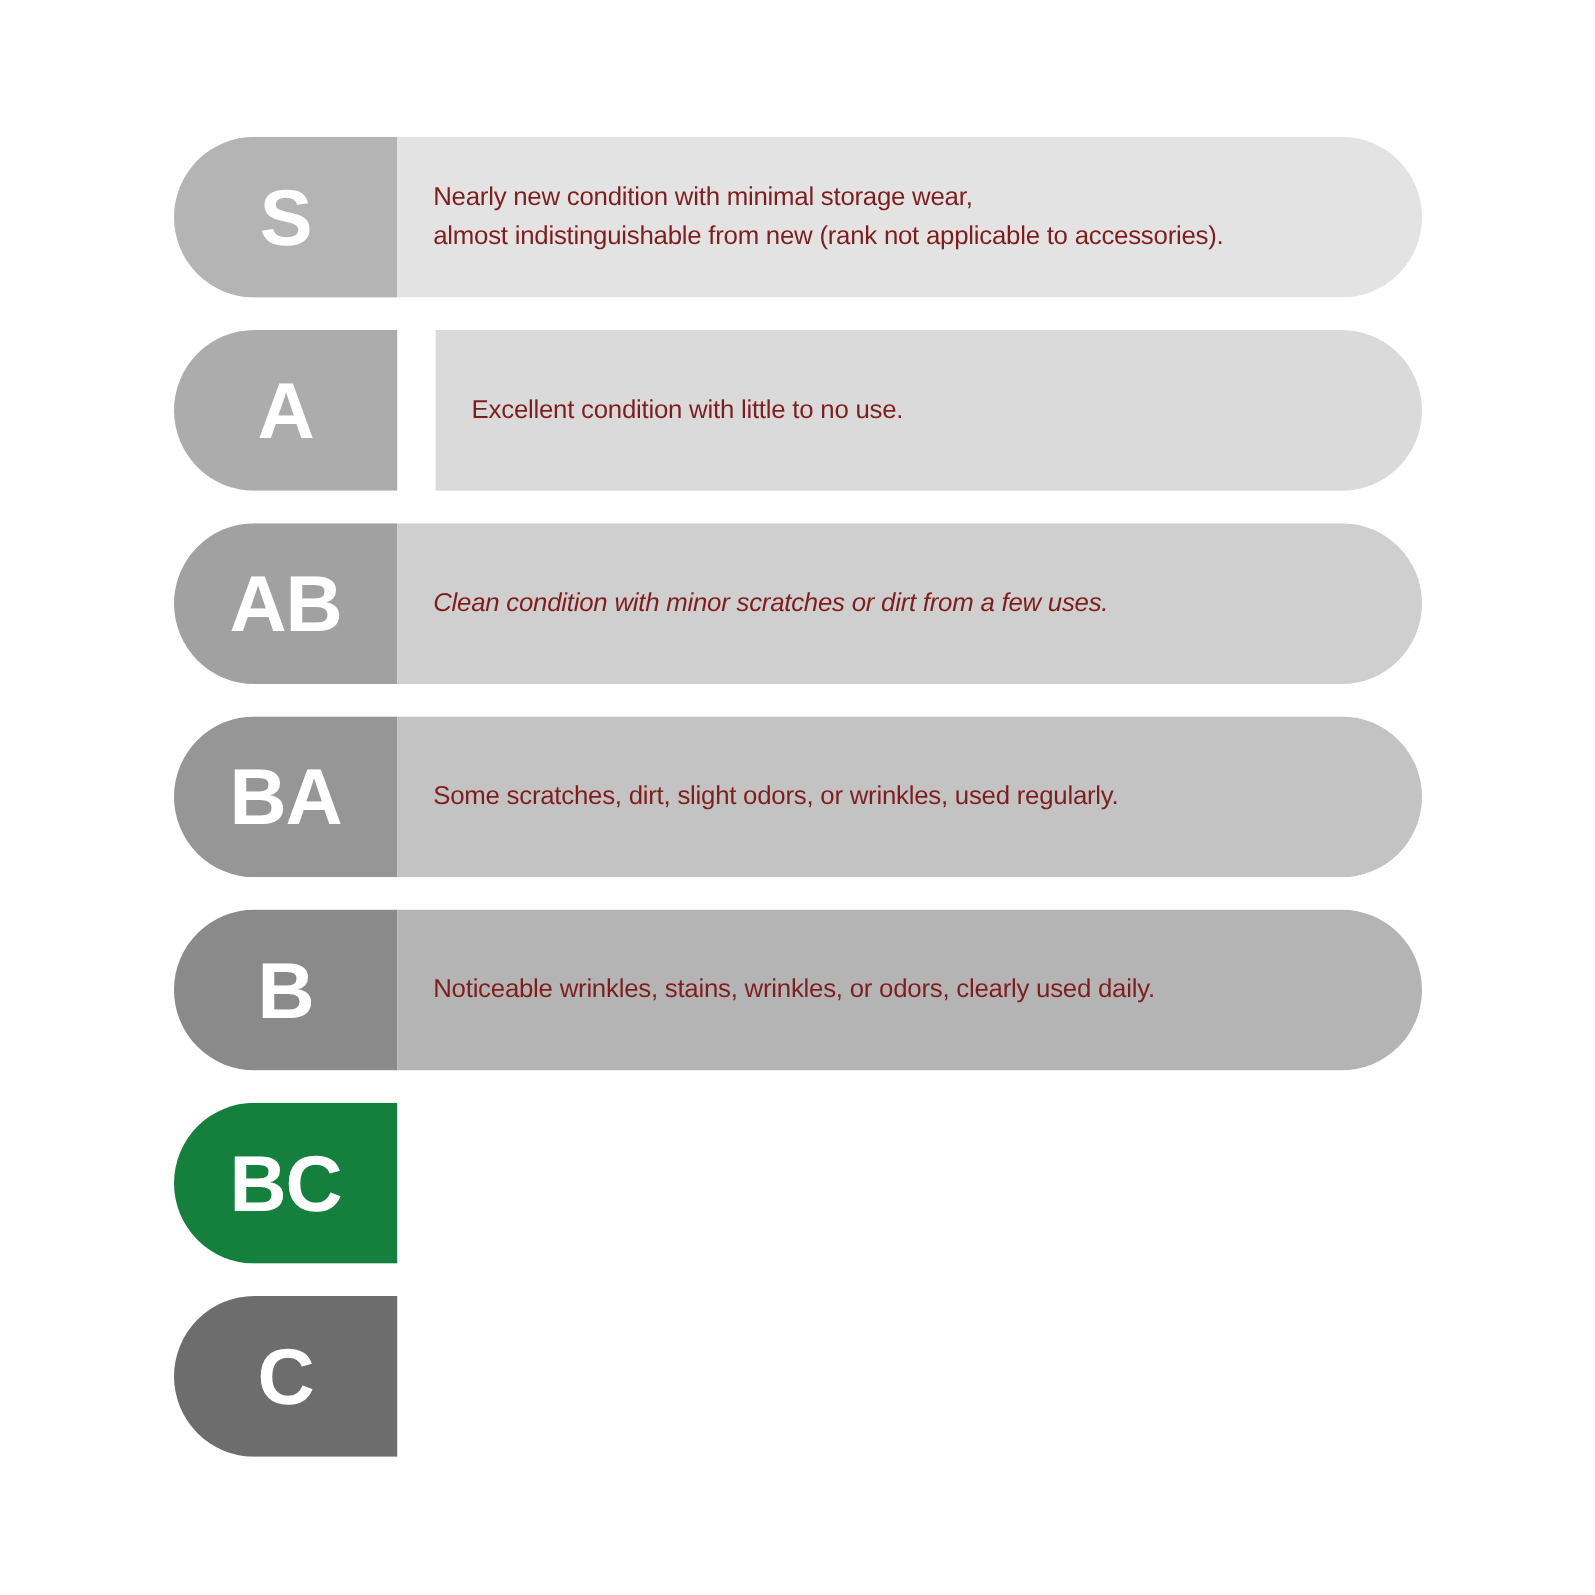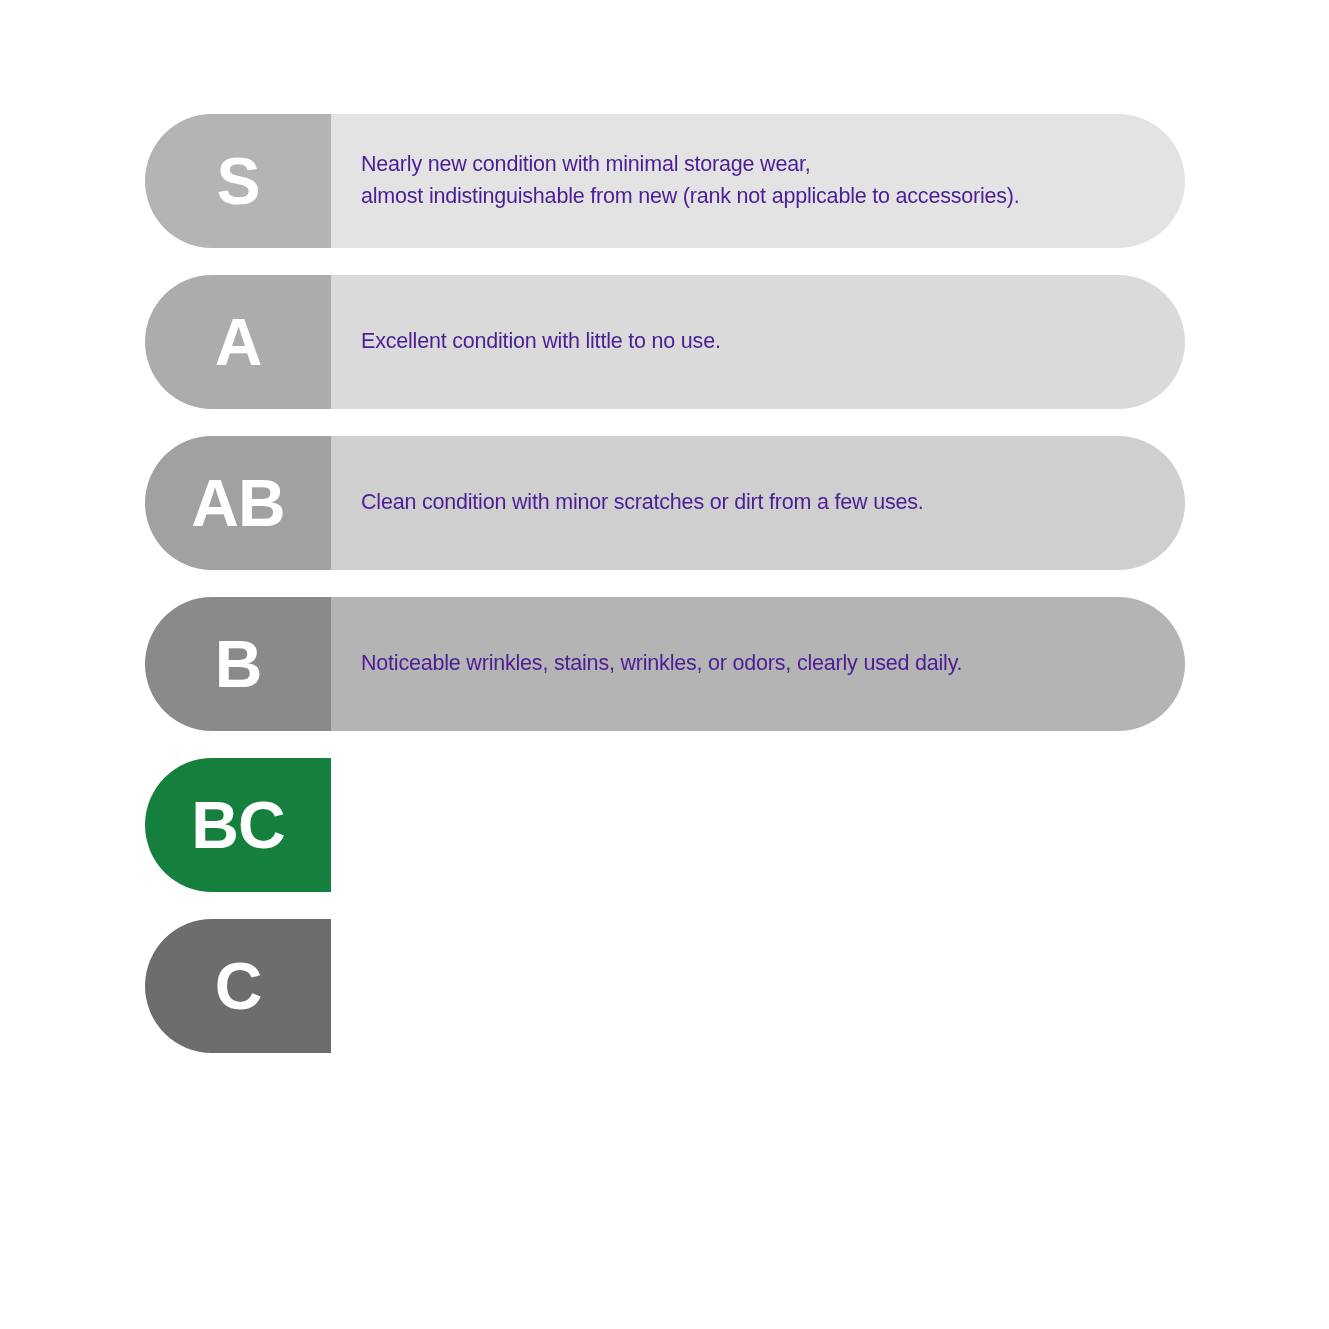--- a/index.html
+++ b/index.html
@@ -42,46 +42,50 @@
     letter-spacing: -1px;
     user-select: none;
   }
   .rank-description {
     flex: 1 1 auto;
     display: flex;
     align-items: center;
     padding: 0 70px 0 30px;
     font-size: 21.5px;
     line-height: 1.48;
-    color: #4c1d95;
+    color: #7f1d1d;
     white-space: pre-line;
     letter-spacing: -0.2px;
   }
 </style>
 </head>
 <body>
 
 <div class="canvas">
   <div class="rank-list">
   <div class="rank-row">
     <div class="rank-label" style="background: rgb(180, 180, 180);">S</div>
     <div class="rank-description" style="background: rgb(227, 227, 227);">Nearly new condition with minimal storage wear,
 almost indistinguishable from new (rank not applicable to accessories).</div>
   </div>
 
   <div class="rank-row">
     <div class="rank-label" style="background: rgb(172, 172, 172);">A</div>
-    <div class="rank-description" style="background: rgb(218, 218, 218);">Excellent condition with little to no use.</div>
+    <div class="rank-description" style="background: rgb(218, 218, 218); margin-left: 32px;">Excellent condition with little to no use.</div>
   </div>
 
   <div class="rank-row">
     <div class="rank-label" style="background: rgb(161, 161, 161); text-align: right;">AB</div>
-    <div class="rank-description" style="background: rgb(207, 207, 207);">Clean condition with minor scratches or dirt from a few uses.</div>
+    <div class="rank-description" style="background: rgb(207, 207, 207); font-style: italic;">Clean condition with minor scratches or dirt from a few uses.</div>
   </div>
 
+  <div class="rank-row">
+    <div class="rank-label" style="background: rgb(150, 150, 150);">BA</div>
+    <div class="rank-description" style="background: rgb(195, 195, 195);">Some scratches, dirt, slight odors, or wrinkles, used regularly.</div>
+  </div>
 
   <div class="rank-row">
     <div class="rank-label" style="background: rgb(138, 138, 138);">B</div>
     <div class="rank-description" style="background: rgb(180, 180, 180);">Noticeable wrinkles, stains, wrinkles, or odors, clearly used daily.</div>
   </div>
 
   <div class="rank-row">
     <div class="rank-label" style="background: #15803d;">BC</div>
   </div>
 

